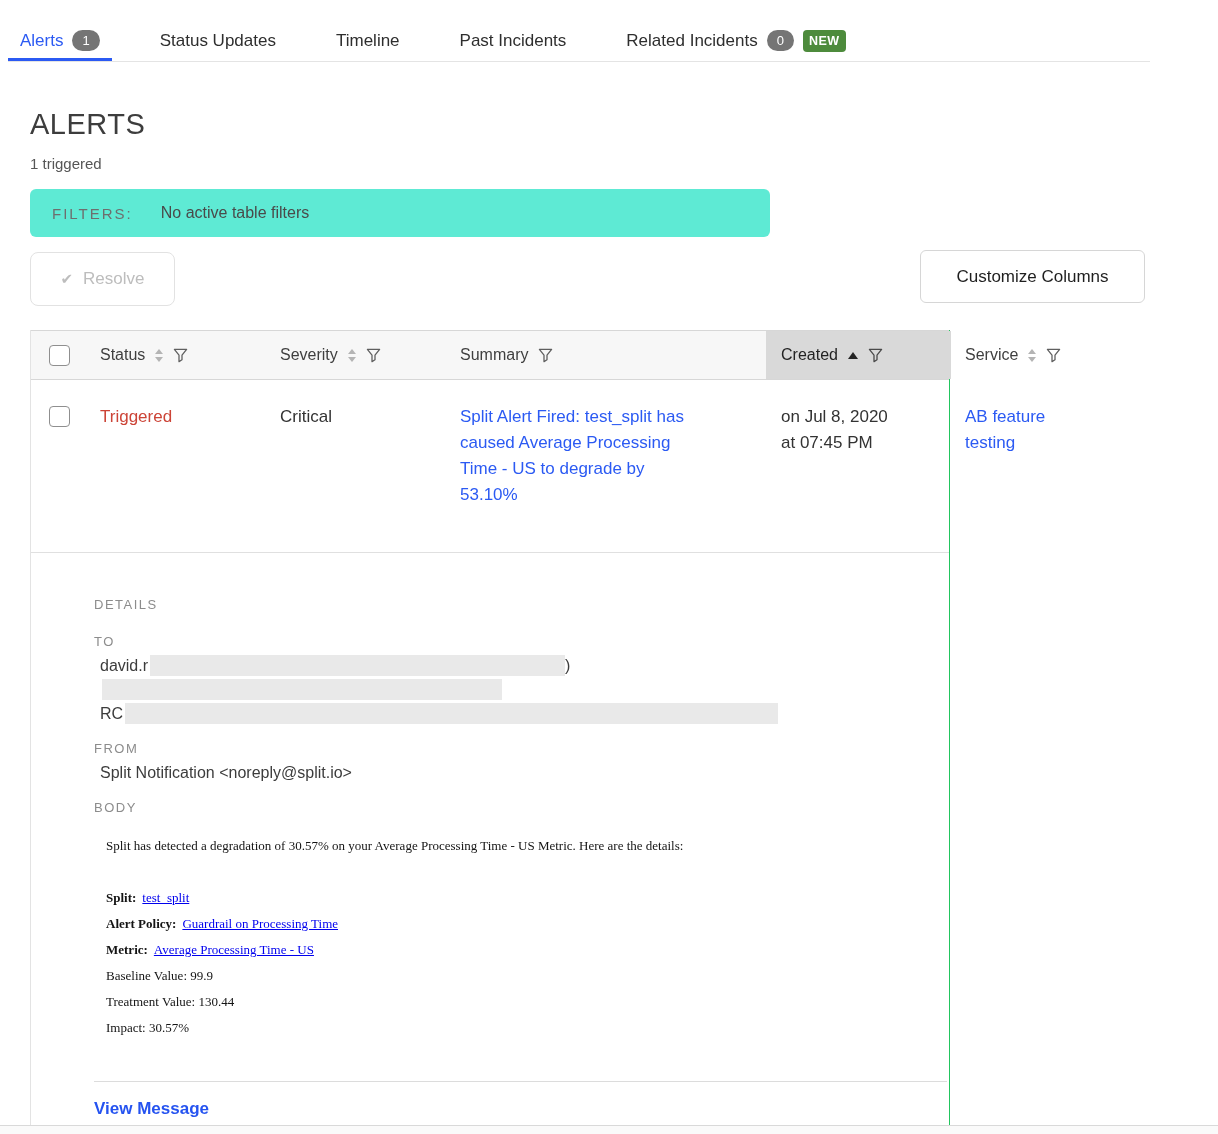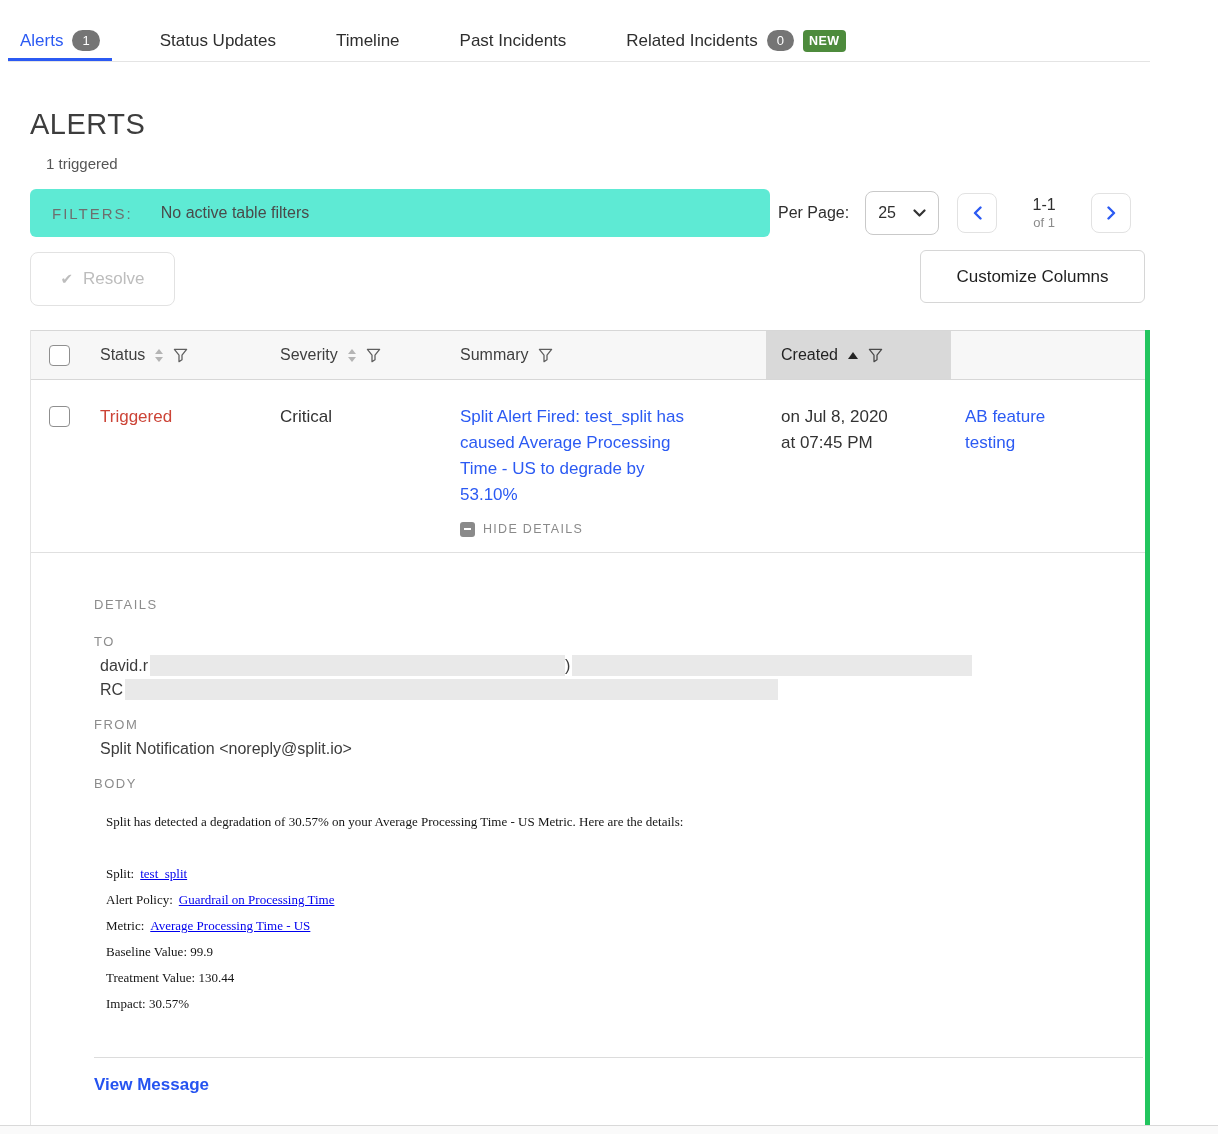--- a/index.html
+++ b/index.html
@@ -14,21 +14,21 @@
          color:#2e2e2e; cursor:pointer; white-space:nowrap; }
   .tab.active { color:#2b5af3; box-shadow: inset 0 -3px 0 #2b5af3; }
   .pill { background:#757575; color:#fff; font-size:13px; line-height:1;
           padding:4px 10px; border-radius:12px; }
   .new-badge { background:#4d8b3c; color:#fff; font-size:12.5px; font-weight:bold;
                letter-spacing:.5px; padding:4px 6px; border-radius:4px; }
 
   
   .title { position:absolute; left:30px; top:108px; font-size:29px; font-weight:500;
            color:#3d3d3d; letter-spacing:.5px; }
-  .subtitle { position:absolute; left:46px; top:155px; font-size:15px; color:#565656; }
+  .subtitle { position:absolute; left:30px; top:155px; font-size:15px; color:#565656; }
 
   
   .filters-bar { position:absolute; left:30px; top:189px; width:740px; height:48px;
                  background:#5eead4; border-radius:6px; display:flex; align-items:center;
                  padding:0 22px; gap:28px; }
   .filters-label { font-size:15px; color:#6e6e6e; letter-spacing:2px; }
   .filters-value { font-size:16px; color:#4a4a4a; }
 
   .pagination { position:absolute; left:778px; top:189px; height:48px;
                 display:flex; align-items:center; }
@@ -50,22 +50,22 @@
                  background:#fff; border:1px solid #e2e2e2; border-radius:8px;
                  display:flex; align-items:center; justify-content:center; gap:10px;
                  font-size:17px; color:#bdbdbd; cursor:default; }
   .resolve-check { font-size:15px; color:#bdbdbd; }
   .customize-btn { position:absolute; left:920px; top:250px; width:225px; height:53px;
                    background:#fff; border:1px solid #d6d6d6; border-radius:6px;
                    font-size:17px; color:#1f1f1f; cursor:pointer;
                    font-family:"Liberation Sans","DejaVu Sans",sans-serif; }
 
   
-  .table { position:absolute; left:30px; top:330px; width:1120px; height:795px;
-           border-left:1px solid #e3e3e3; border-right:5px solid #22c55e; background:#fff; }
+  .table { position:absolute; left:30px; top:330px; width:920px; height:795px;
+           border-left:1px solid #e3e3e3; border-right:1px solid #22c55e; background:#fff; }
   .thead { display:grid; grid-template-columns:65px 180px 180px 310px 185px 198px;
            height:50px; background:#f7f7f7; border-top:1px solid #d7d7d7;
            border-bottom:1px solid #d7d7d7; }
   .th { display:flex; align-items:center; gap:10px; font-size:16px; color:#3f3f3f;
         padding-left:4px; }
   .th-check { padding-left:18px; }
   .th-created { background:#d9d9d9; padding-left:15px; color:#232323; }
   .th-service { padding-left:14px; }
   .checkbox { width:21px; height:21px; border:1.5px solid #8f8f8f; border-radius:4px;
               background:#fff; display:inline-block; cursor:pointer; }
@@ -101,21 +101,21 @@
   .d-line { font-size:16px; color:#3c3c3c; line-height:24px;margin-left:6px; }
   .redact { display:inline-block; height:21px; background:#e9e9e9; vertical-align:-5px; }
   .r1 { width:415px; margin-left:2px; }
   .r2 { width:400px; margin-left:2px; }
   .r3 { width:653px; margin-left:2px; }
   .mt-sm { margin-top:5px; }
   .mt-md { margin-top:15px; }
   .email-body { margin:18px 0 0 12px; font-family:"Liberation Serif","DejaVu Serif",serif;
                 font-size:13px; color:#141414; line-height:26px; }
   .email-intro { margin-bottom:26px; }
-  .email-label { margin-right:6px; }
+  .email-label { margin-right:6px;font-weight:bold; }
   .email-link { color:#0000ee; text-decoration:underline; cursor:pointer; }
   .divider { height:1px; background:#dcdcdc; margin:40px 2px 0 0; }
   .view-message { display:inline-block; margin-top:17px; font-size:17px; font-weight:bold;
                   color:#2553f0; text-decoration:none; cursor:pointer;text-align:center; }
 
   .bottom-strip { position:absolute; left:0; top:1125px; width:1218px; height:9px;
                   background:#fafafa; border-top:1px solid #d9d9d9; }
 </style>
 </head>
 <body>
@@ -144,43 +144,20 @@
   </div>
 
   <div class="title">ALERTS</div>
   <div class="subtitle">1 triggered</div>
 
   <div class="filters-bar">
     <span class="filters-label">FILTERS:</span>
     <span class="filters-value">No active table filters</span>
   </div>
 
-  <div class="pagination">
-    <span class="pp-label">Per Page:</span>
-    <div class="pp-select">
-      <span>25</span>
-      <svg width="13" height="9" viewBox="0 0 13 9">
-          <path d="M1.5 1.5l5 5 5-5" stroke="#333" stroke-width="2.2" fill="none" stroke-linecap="round" stroke-linejoin="round"></path>
-        </svg>
-    </div>
-    <div class="page-btn prev">
-      <svg width="9" height="14" viewBox="0 0 9 14">
-          <path d="M7.5 1.5L2 7l5.5 5.5" stroke="#2b5af3" stroke-width="2.4" fill="none" stroke-linecap="round" stroke-linejoin="round"></path>
-        </svg>
-    </div>
-    <div class="range">
-      <div class="range-val">1-1</div>
-      <div class="range-of">of 1</div>
-    </div>
-    <div class="page-btn next">
-      <svg width="9" height="14" viewBox="0 0 9 14">
-          <path d="M1.5 1.5L7 7l-5.5 5.5" stroke="#2b5af3" stroke-width="2.4" fill="none" stroke-linecap="round" stroke-linejoin="round"></path>
-        </svg>
-    </div>
-  </div>
 
   <div class="resolve-btn">
     <span class="resolve-check">✔</span>
     <span>Resolve</span>
   </div>
   <button class="customize-btn">Customize Columns</button>
 
   <div class="table">
 
     <div class="thead">
@@ -211,41 +188,45 @@
         <span>Summary</span>
         <svg class="funnel" width="15" height="15" viewBox="0 0 14 14">
             <path d="M1.3 1.3h11.4L8.4 6.7v4.3l-2.8 1.7V6.7z" fill="none" stroke="#5f5f5f" stroke-width="1.2" stroke-linejoin="round"></path>
           </svg>
       </div>
       <div class="th th-created">
         <span>Created</span>
         <span class="tri-asc"></span>
         <svg class="funnel" width="15" height="15" viewBox="0 0 14 14">
             <path d="M1.3 1.3h11.4L8.4 6.7v4.3l-2.8 1.7V6.7z" fill="none" stroke="#4a4a4a" stroke-width="1.2" stroke-linejoin="round"></path>
+          </svg>
+      </div>
+      <div class="th th-service">
+        <span>Service</span>
+        <span class="sort">
+            <span class="tri-up"></span>
+            <span class="tri-down"></span>
+          </span>
+        <svg class="funnel" width="15" height="15" viewBox="0 0 14 14">
+            <path d="M1.3 1.3h11.4L8.4 6.7v4.3l-2.8 1.7V6.7z" fill="none" stroke="#5f5f5f" stroke-width="1.2" stroke-linejoin="round"></path>
           </svg>
       </div>
     </div>
 
     <div class="trow">
       <div class="td td-check">
         <span class="checkbox"></span>
       </div>
       <div class="td status-cell">Triggered</div>
       <div class="td">Critical</div>
       <div class="td">
         <a class="summary-link">Split Alert Fired: test_split has
 caused Average Processing
 Time - US to degrade by
 53.10%</a>
-        <div class="toggle">
-          <span class="hd-icon">
-              <span class="hd-minus"></span>
-            </span>
-          <span>HIDE DETAILS</span>
-        </div>
       </div>
       <div class="td created-cell">
         <div>on Jul 8, 2020</div>
         <div>at 07:45 PM</div>
       </div>
       <div class="td service-cell">
         <a class="service-link">AB feature testing</a>
       </div>
     </div>
 

